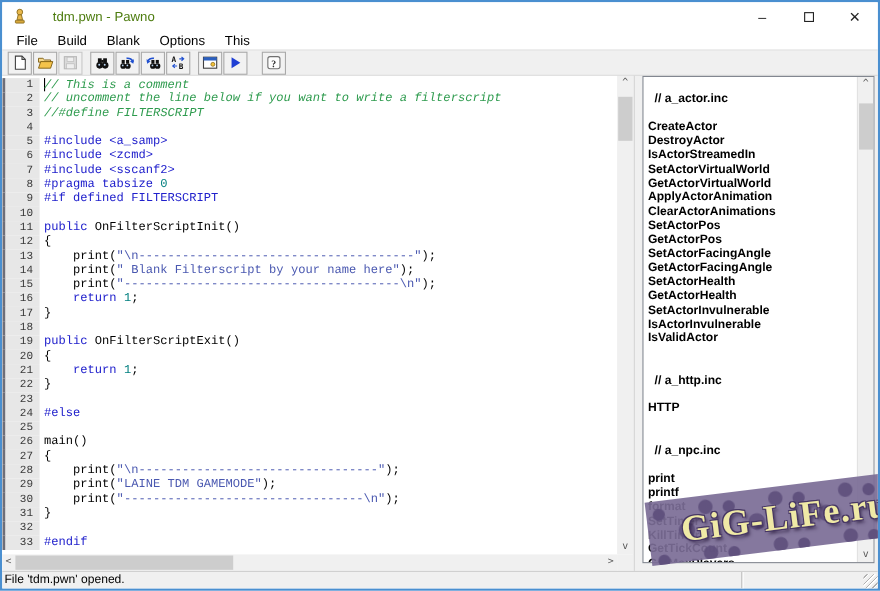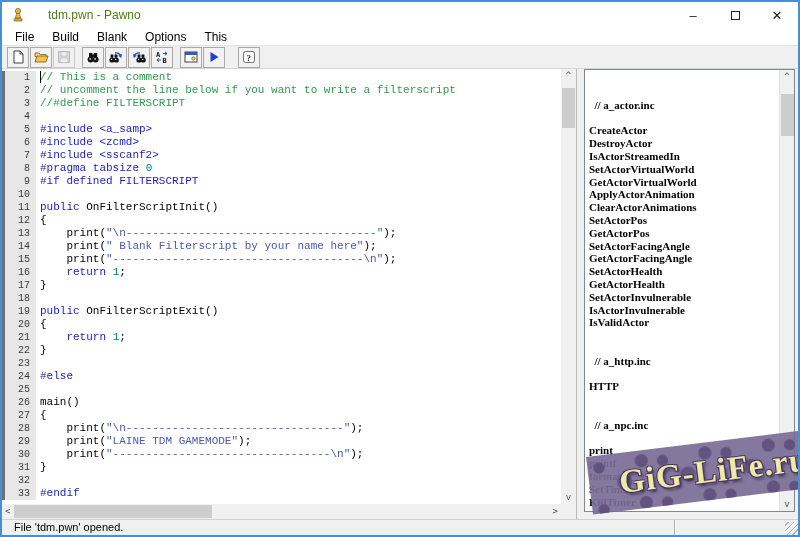--- a/index.html
+++ b/index.html
@@ -37,21 +37,21 @@
   .editor{width:575px;display:grid;grid-template-columns:1fr 15px;grid-template-rows:1fr 15px;
     background:#fff;border-right:1px solid #b9b9b9;}
   .code-scroll{overflow:hidden;background:#fff;position:relative;}
   .code-pane{font-family:"Liberation Mono","DejaVu Sans Mono",monospace;font-size:11px;
     line-height:13px;white-space:pre;padding-top:2px;}
   .code-line{display:flex;height:13px;}
   .ln-strip{width:3px;background:#6e6e78;flex:0 0 3px;}
   .ln{width:31px;flex:0 0 31px;background:#e7e7e7;color:#3a3a3a;font-size:10px;
     text-align:right;padding-right:6px;line-height:13px;}
   .code-text{padding-left:4px;}
-  .tok-com{color:var(--com);}
+  .tok-com{color:var(--com);font-style:italic;}
   .tok-kw{color:var(--kw);}
   .tok-str{color:var(--str);}
   .tok-num{color:var(--num);}
   .tok-pl{color:#000;}
   .caret{display:inline-block;width:1px;height:12px;background:#000;vertical-align:middle;margin-right:-1px;}
   
   .vscroll{background:#f0f0f0;position:relative;}
   .hscroll{background:#f0f0f0;position:relative;}
   .sb-arrow{position:absolute;color:#555;font-size:9px;line-height:9px;
     font-family:"DejaVu Sans Mono",monospace;text-align:center;}
@@ -59,29 +59,29 @@
   .vscroll .sb-down{bottom:2px;left:0;width:100%;}
   .hscroll .sb-left{left:3px;top:3px;}
   .hscroll .sb-right{right:3px;top:3px;}
   .sb-thumb-v{position:absolute;left:1px;width:13px;background:#cdcdcd;}
   .sb-thumb-h{position:absolute;top:1px;height:13px;background:#cdcdcd;}
   .sb-corner{background:#f0f0f0;}
   .splitter{width:7px;background:var(--chrome);}
   
   .panel{width:211px;height:443px;border:1px solid var(--panelborder);background:#fff;
     display:flex;overflow:hidden;}
-  .panel-list{flex:1;overflow:hidden;font-family:Liberation Serif, serif;
-    font-size:11px;font-weight:bold;line-height:12.8px;white-space:pre;padding:16px 0 0 4px;color:#000;}
+  .panel-list{flex:1;overflow:hidden;font-family:Liberation Sans, sans-serif;
+    font-size:11px;font-weight:bold;line-height:12.8px;white-space:pre;padding:1px 0 0 4px;color:#000;}
   .p-row{height:12.8px;}
   .p-row.clip{height:5px;overflow:hidden;}
   .panel .vscroll{width:15px;flex:0 0 15px;border-left:1px solid #e2e2e2;}
   
   .statusbar{height:16px;background:var(--chrome);border-top:1px solid #d0d0d0;
     display:flex;font-size:11px;color:#000;position:relative;}
-  .status-sec1{width:673px;padding:1px 0 0 12px;border-right:1px solid #aeaeae;}
+  .status-sec1{width:673px;padding:1px 0 0 2px;border-right:1px solid #aeaeae;}
   .status-sec2{flex:1;border-left:1px solid #fff;}
   .grip{position:absolute;right:0;bottom:0;width:13px;height:13px;
     background:repeating-linear-gradient(135deg,transparent 0 2px,#b0b0b0 2px 3px,#fff 3px 4px);}
   
   .watermark{position:absolute;left:584px;top:455px;width:250px;height:58px;
     transform:rotate(-7deg);transform-origin:left top;z-index:50;pointer-events:none;
     background-color:rgba(123,108,150,0.92);
     background-image:
       radial-gradient(circle at 18% 30%, rgba(94,79,124,.95) 0 5px, rgba(0,0,0,0) 6px),
       radial-gradient(circle at 55% 70%, rgba(94,79,124,.85) 0 7px, rgba(0,0,0,0) 8px),

